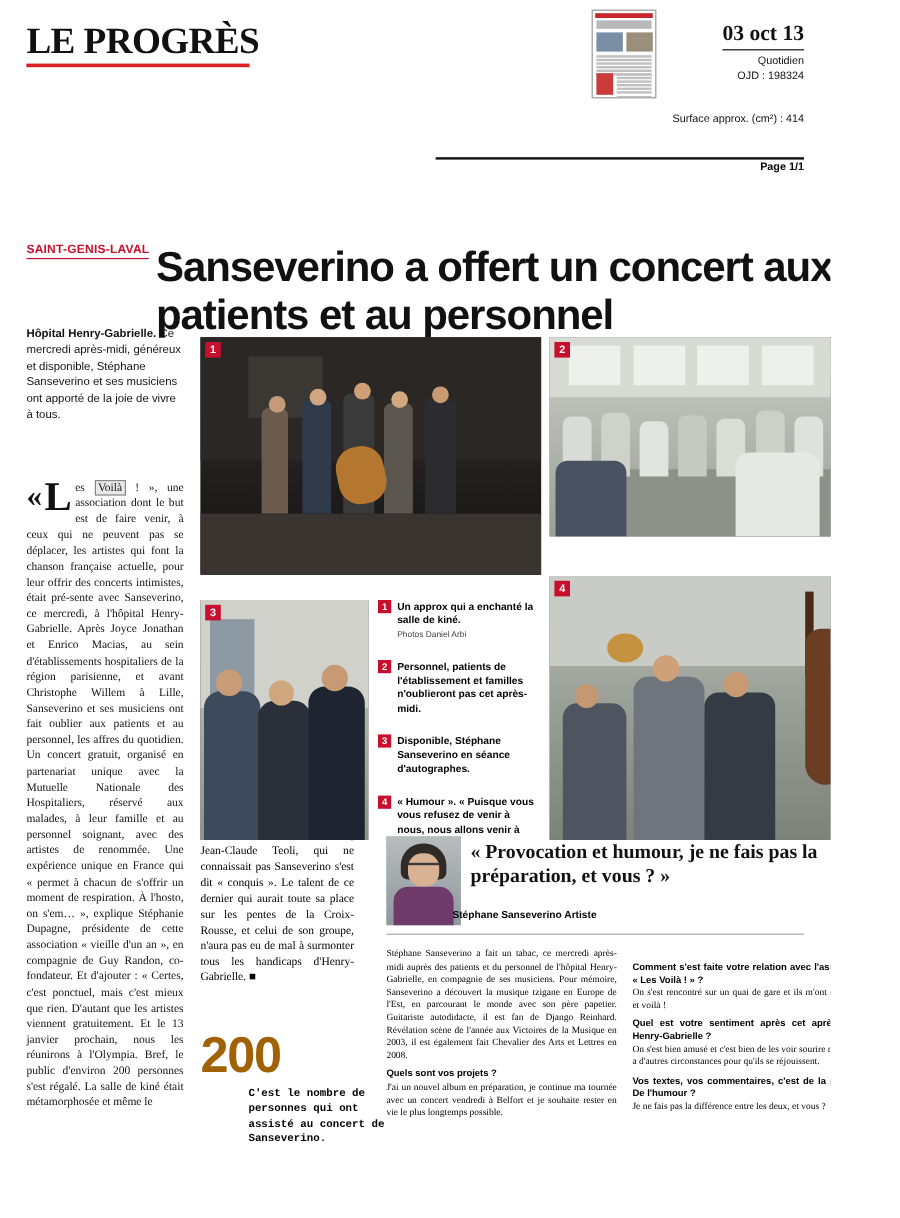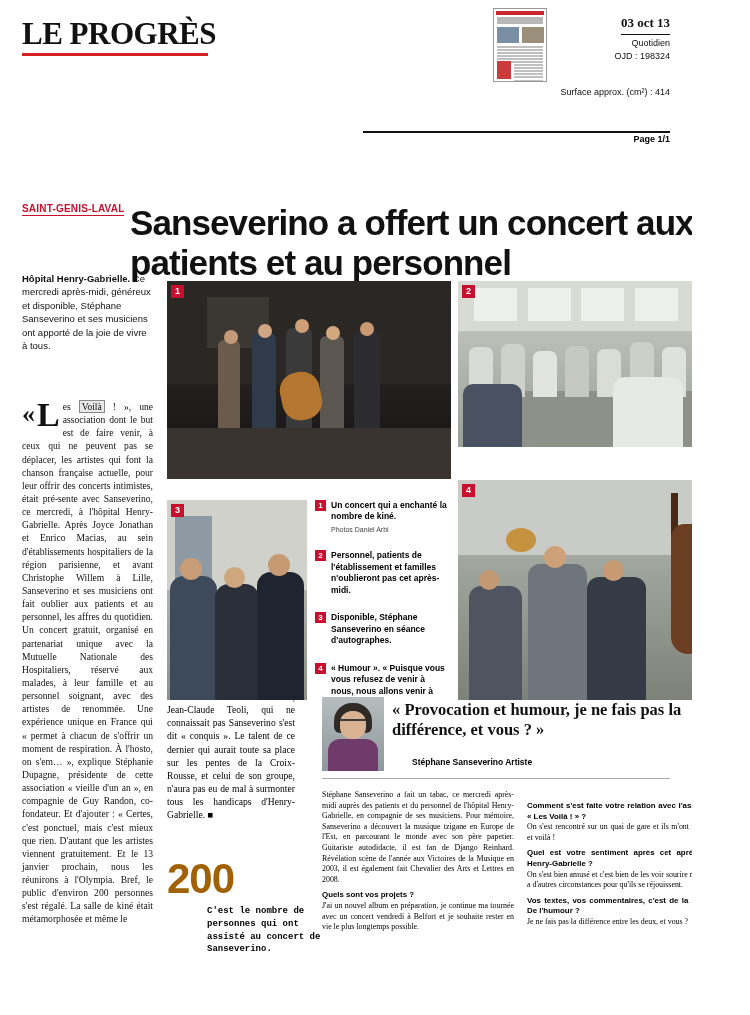--- a/index.html
+++ b/index.html
@@ -59,21 +59,21 @@
     position: absolute; right: 22px; top: 14px;
     text-align: right;
     font-family: "Liberation Sans", sans-serif;
     font-size: 9px;
     line-height: 1.45;
     color: #111;
   }
   .meta .date {
     font-family: "Liberation Serif", serif;
     font-weight: bold;
-    font-size: 13px;
+    font-size: 18px;
     border-bottom: 1.5px solid #111;
     padding-bottom: 1px;
     display: inline-block;
     margin-bottom: 2px;
   }
   .meta .surface { margin-top: 23px; }
 
   .header-rule {
     position: absolute; left: 363px; right: 22px; top: 131px;
     height: 1.5px; background: #111;
@@ -252,21 +252,21 @@
   .quote-big {
     position: absolute; left: 392px; top: 700px;
     width: 334px;
     font-family: "Liberation Serif", serif;
     font-weight: bold;
     font-size: 16.5px;
     line-height: 1.2;
     color: #111;
   }
   .quote-attrib {
-    position: absolute; left: 412px; top: 757px;
+    position: absolute; left: 377px; top: 757px;
     font-family: "Liberation Sans", sans-serif;
     font-weight: bold;
     font-size: 8.5px;
   }
   .interview-rule {
     position: absolute; left: 322px; right: 22px; top: 778px;
     height: 1px; background: #aaa;
   }
   .iv-col {
     position: absolute;
@@ -411,21 +411,21 @@
     <div style="position:absolute;left:32%;bottom:60%;width:22px;height:22px;background:#cfa178;border-radius:50%;"></div>
     <div style="position:absolute;left:48%;bottom:0;width:22%;height:56%;background:#353b44;border-radius:12px 12px 0 0;"></div>
     <div style="position:absolute;left:54%;bottom:54%;width:21px;height:21px;background:#c79a74;border-radius:50%;"></div>
     <div style="position:absolute;left:18%;top:22%;width:30px;height:24px;background:#c5923f;border-radius:50%;"></div>
     <div class="num">4</div>
   </div>
 
   <div class="captions">
     <div class="cap-item">
       <span class="cap-num">1</span>
-      <span>Un concert qui a enchanté la nombre de kiné.</span>
+      <span>Un approx qui a enchanté la salle de kiné.</span>
       <div class="cap-credit">Photos Daniel Arbi</div>
     </div>
     <div class="cap-item">
       <span class="cap-num">2</span>
       <span>Personnel, patients de l'établissement et familles n'oublieront pas cet après-midi.</span>
     </div>
     <div class="cap-item">
       <span class="cap-num">3</span>
       <span>Disponible, Stéphane Sanseverino en séance d'autographes.</span>
     </div>
@@ -436,21 +436,21 @@
   </div>
 
   <div class="portrait">
     <div class="po-bg"></div>
     <div class="po-hair"></div>
     <div class="po-face"></div>
     <div class="po-glass"></div>
     <div class="po-body"></div>
   </div>
 
-  <div class="quote-big">« Provocation et humour, je ne fais pas la différence, et vous ? »</div>
+  <div class="quote-big">« Provocation et humour, je ne fais pas la préparation, et vous ? »</div>
   <div class="quote-attrib">Stéphane Sanseverino Artiste</div>
   <div class="interview-rule"></div>
 
   <div class="iv-col" id="iv-left">
     <p>Stéphane Sanseverino a fait un tabac, ce mercredi après-midi auprès des patients et du personnel de l'hôpital Henry-Gabrielle, en compagnie de ses musiciens. Pour mémoire, Sanseverino a découvert la musique tzigane en Europe de l'Est, en parcourant le monde avec son père papetier. Guitariste autodidacte, il est fan de Django Reinhard. Révélation scène de l'année aux Victoires de la Musique en 2003, il est également fait Chevalier des Arts et Lettres en 2008.</p>
     <span class="qlabel">Quels sont vos projets ?</span>
     <p>J'ai un nouvel album en préparation, je continue ma tournée avec un concert vendredi à Belfort et je souhaite rester en vie le plus longtemps possible.</p>
   </div>
 
   <div class="iv-col" id="iv-right">

